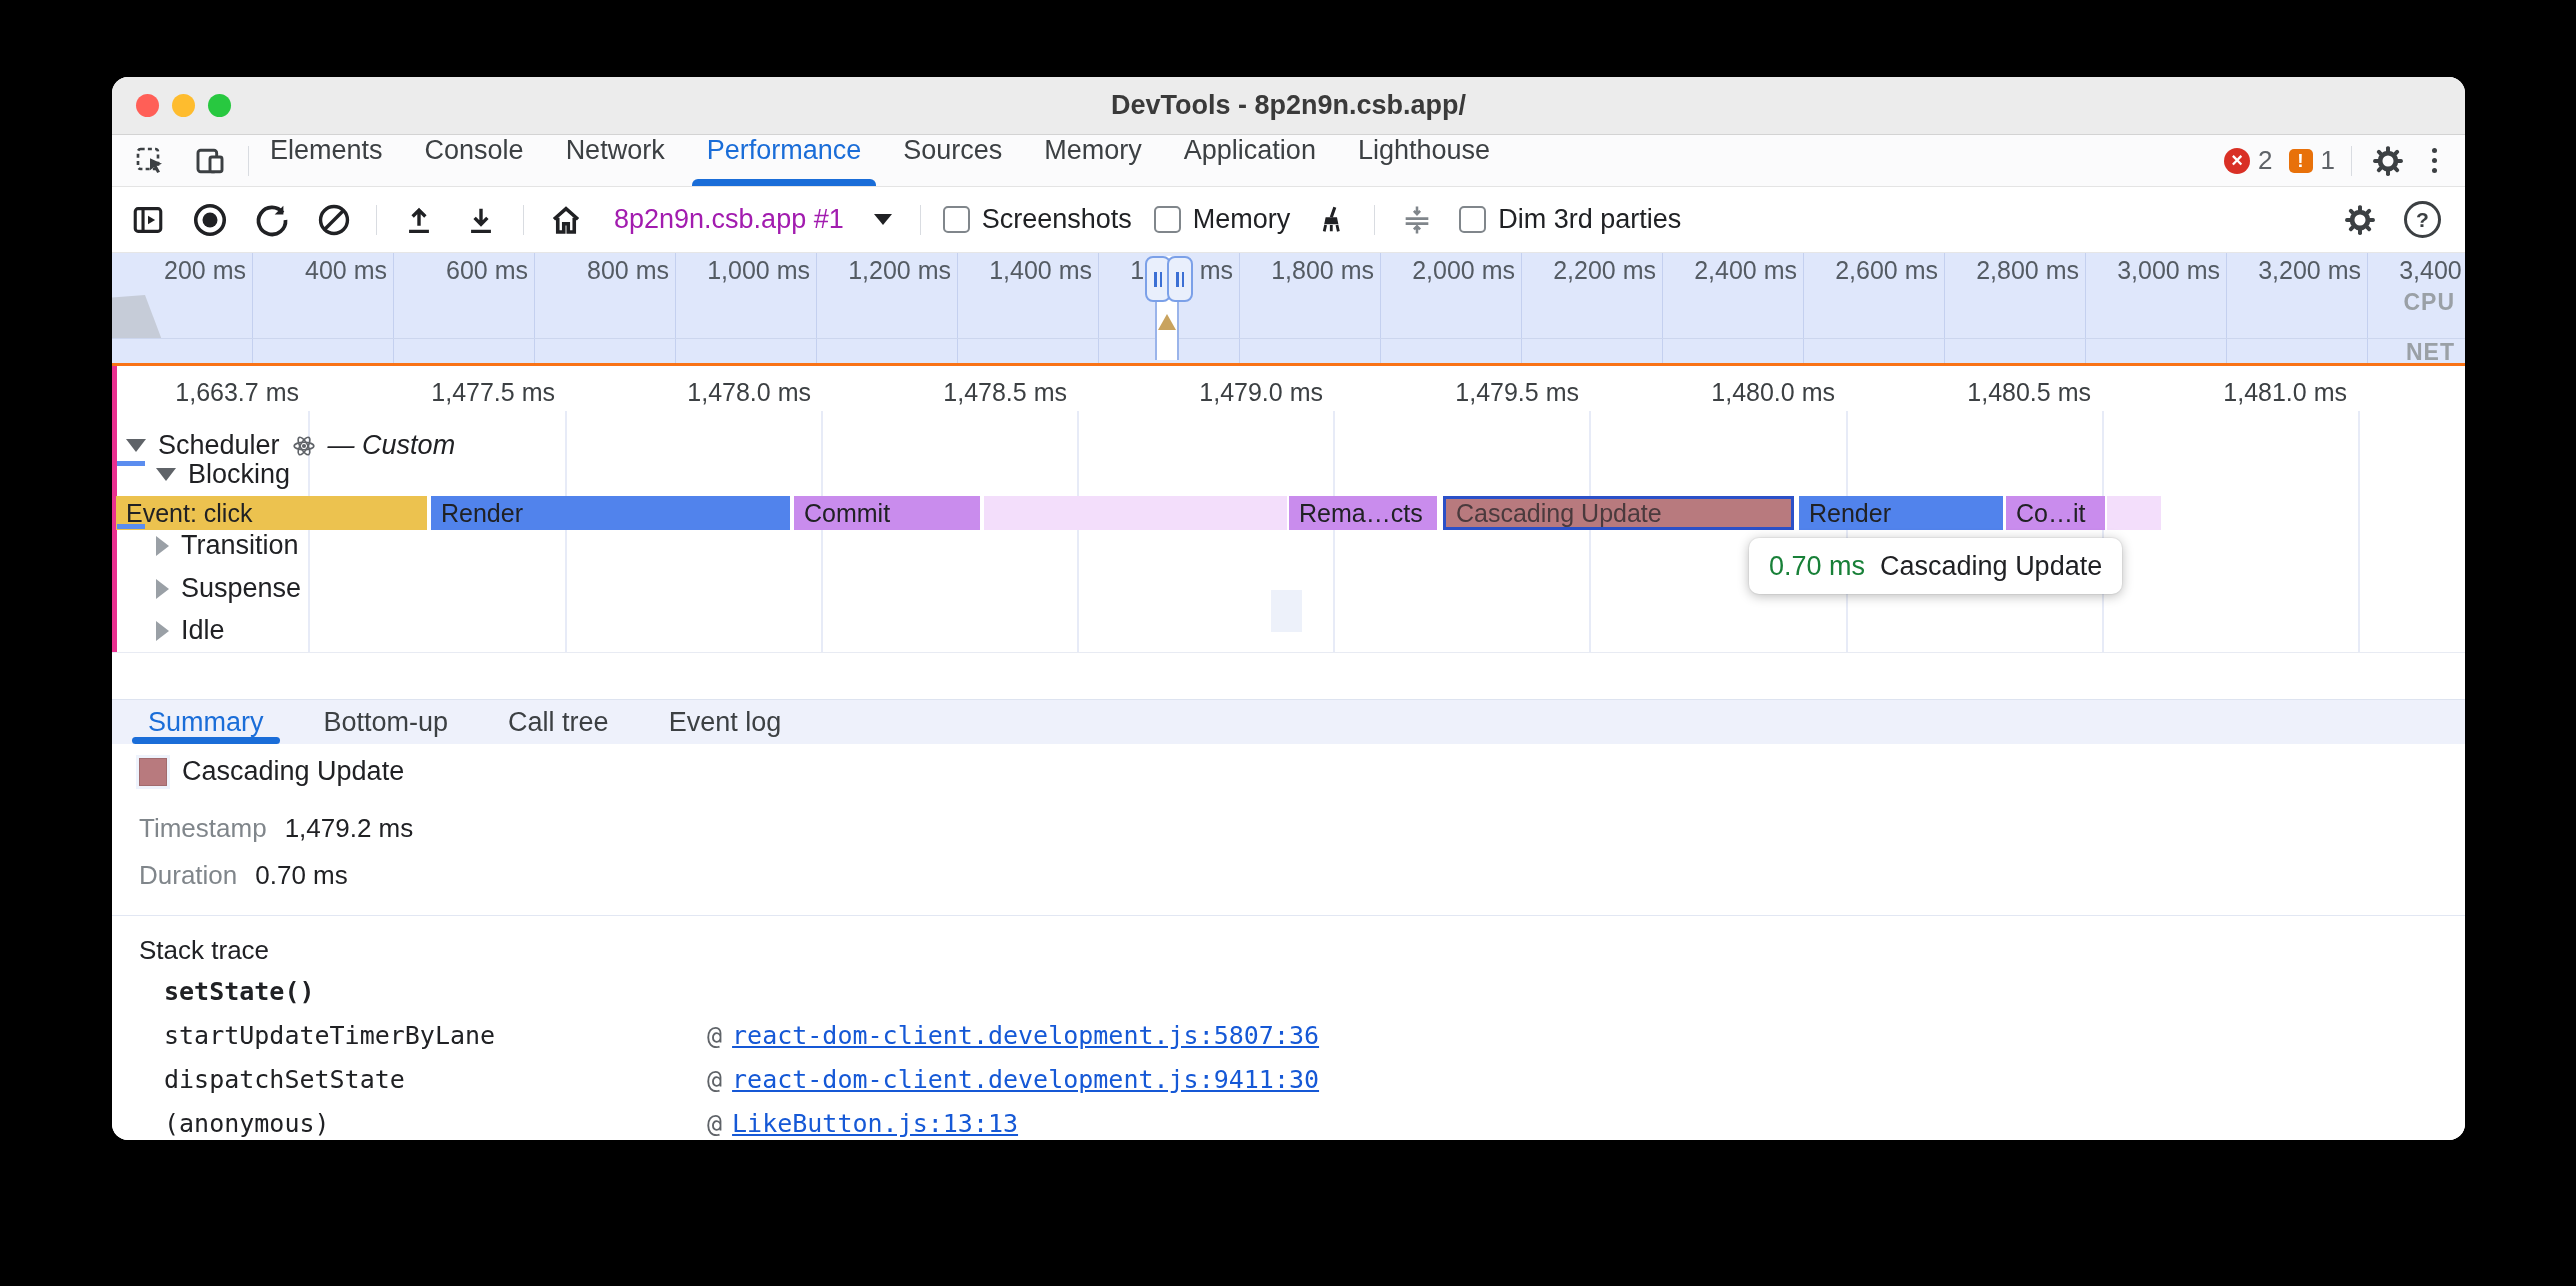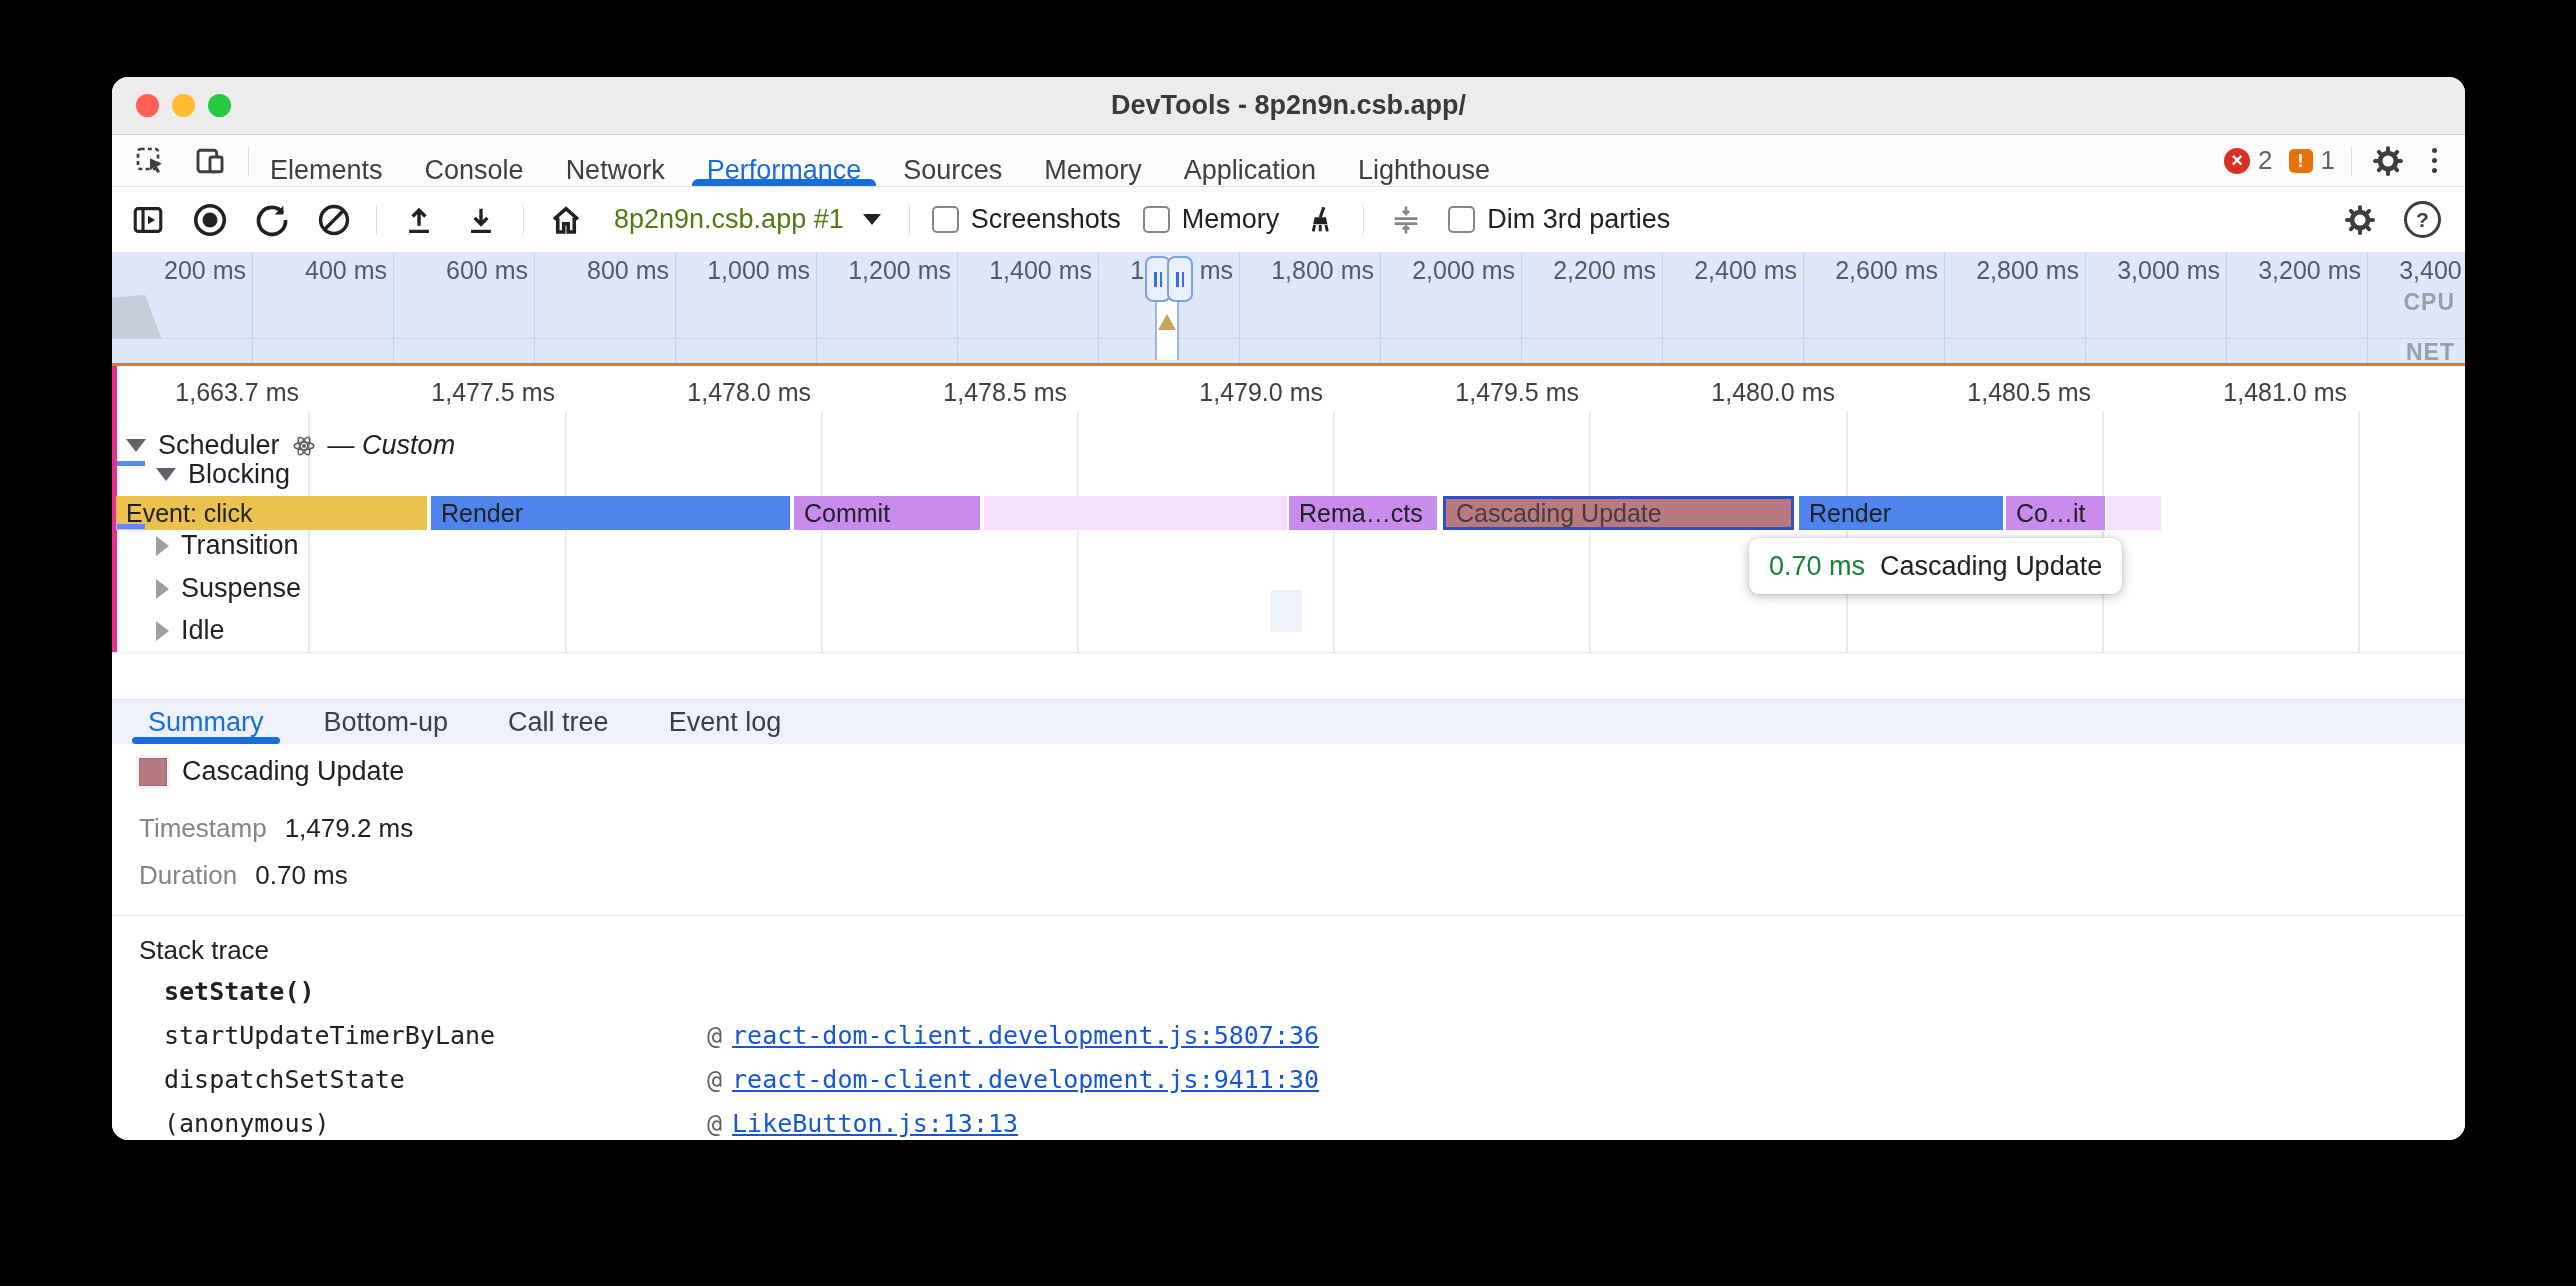--- a/index.html
+++ b/index.html
@@ -10,36 +10,36 @@
   .titlebar{height:57px;background:#ececec;border-bottom:1px solid #d3d3d3;position:relative;flex:0 0 auto;}
   .lights{position:absolute;left:24px;top:17px;display:flex;gap:13px;}
   .light{width:23px;height:23px;border-radius:50%;}
   .light.red{background:#ff5f57}.light.yellow{background:#febc2e}.light.green{background:#28c840}
   .title{position:absolute;left:0;right:0;top:0;height:57px;line-height:57px;text-align:center;
     font-size:27px;font-weight:bold;color:#3a3a3a;}
   
   .tabbar{height:51px;background:#fbfbfc;border-bottom:1px solid #e4e4e4;display:flex;align-items:stretch;flex:0 0 auto;}
   .tb-icons{display:flex;align-items:center;gap:20px;padding:0 18px;}
   .vsep{width:1px;height:30px;background:#d9dce1;align-self:center;}
-  .tab{display:flex;align-items:flex-end;padding:0 21px;font-size:27px;color:#3c4043;position:relative;cursor:default;}
+  .tab{display:flex;align-items:flex-start;padding:0 21px;font-size:27px;color:#3c4043;position:relative;cursor:default;}
   .tab.active{color:var(--accent);}
   .tab.active::after{content:"";position:absolute;left:6px;right:6px;bottom:0;height:7px;border-radius:6px 6px 0 0;background:var(--accent);}
   .tb-right{margin-left:auto;display:flex;align-items:center;gap:16px;padding-right:20px;}
   .badge-group{display:flex;align-items:center;gap:8px;font-size:26px;color:#5f6368;}
   .err-dot{width:26px;height:26px;border-radius:50%;background:var(--error-red);color:#fff;font-size:20px;
     display:flex;align-items:center;justify-content:center;font-weight:bold;}
   .warn-dot{width:24px;height:24px;border-radius:5px;background:var(--warn-orange);color:#fff;font-size:19px;
     display:flex;align-items:center;justify-content:center;font-weight:bold;}
   .kebab{display:flex;flex-direction:column;gap:5px;padding:4px 8px;}
   .kebab i{width:5px;height:5px;border-radius:50%;background:#3c4043;}
   
   .toolbar{height:65px;background:#fff;border-bottom:1px solid #e6e6e6;display:flex;align-items:center;gap:22px;
     padding:0 16px;flex:0 0 auto;}
   .tool{display:flex;align-items:center;justify-content:center;width:40px;height:40px;}
-  .sel{display:flex;align-items:center;gap:19px;font-size:27px;color:#4d7c0f;padding:0 6px;}
+  .sel{display:flex;align-items:center;gap:30px;font-size:27px;color:#a21caf;padding:0 6px;}
   .caret{width:0;height:0;border-left:9px solid transparent;border-right:9px solid transparent;border-top:11px solid #202124;}
   .check{display:flex;align-items:center;gap:12px;font-size:27px;color:#202124;}
   .box{width:23px;height:23px;border:2px solid #80868b;border-radius:5px;background:#fff;}
   .tool-right{margin-left:auto;display:flex;align-items:center;gap:24px;padding-right:8px;}
   .help-circ{width:31px;height:31px;border:3px solid #3c4043;border-radius:50%;color:#3c4043;font-size:21px;
     font-weight:bold;display:flex;align-items:center;justify-content:center;}
   
   .overview{height:110px;position:relative;background:#dfe7fb;overflow:hidden;flex:0 0 auto;border-bottom:3px solid #f97316;}
   .ov-cols{position:absolute;inset:0;display:flex;}
   .ov-col{flex:0 0 141px;border-right:1px solid #c4d0ef;font-size:25px;color:#545b63;text-align:right;

